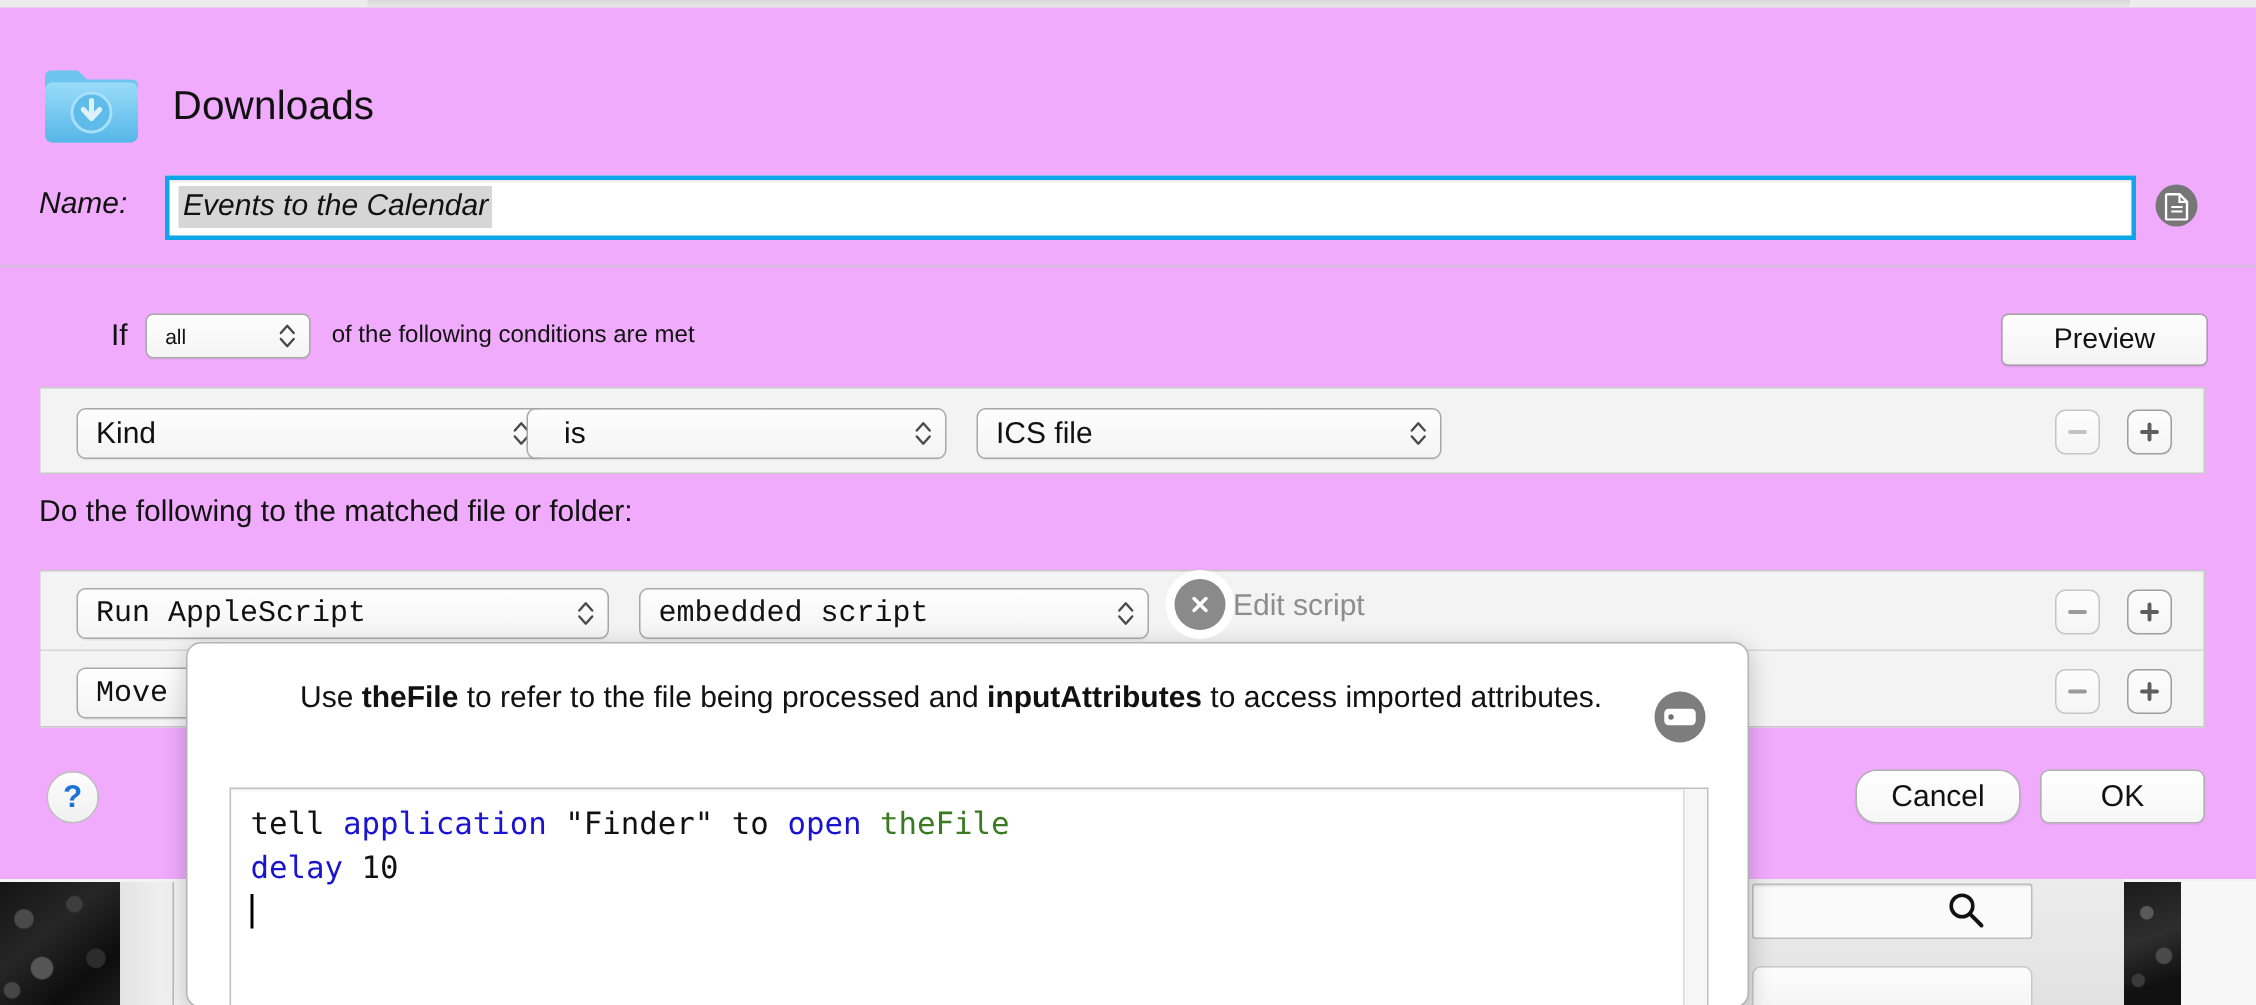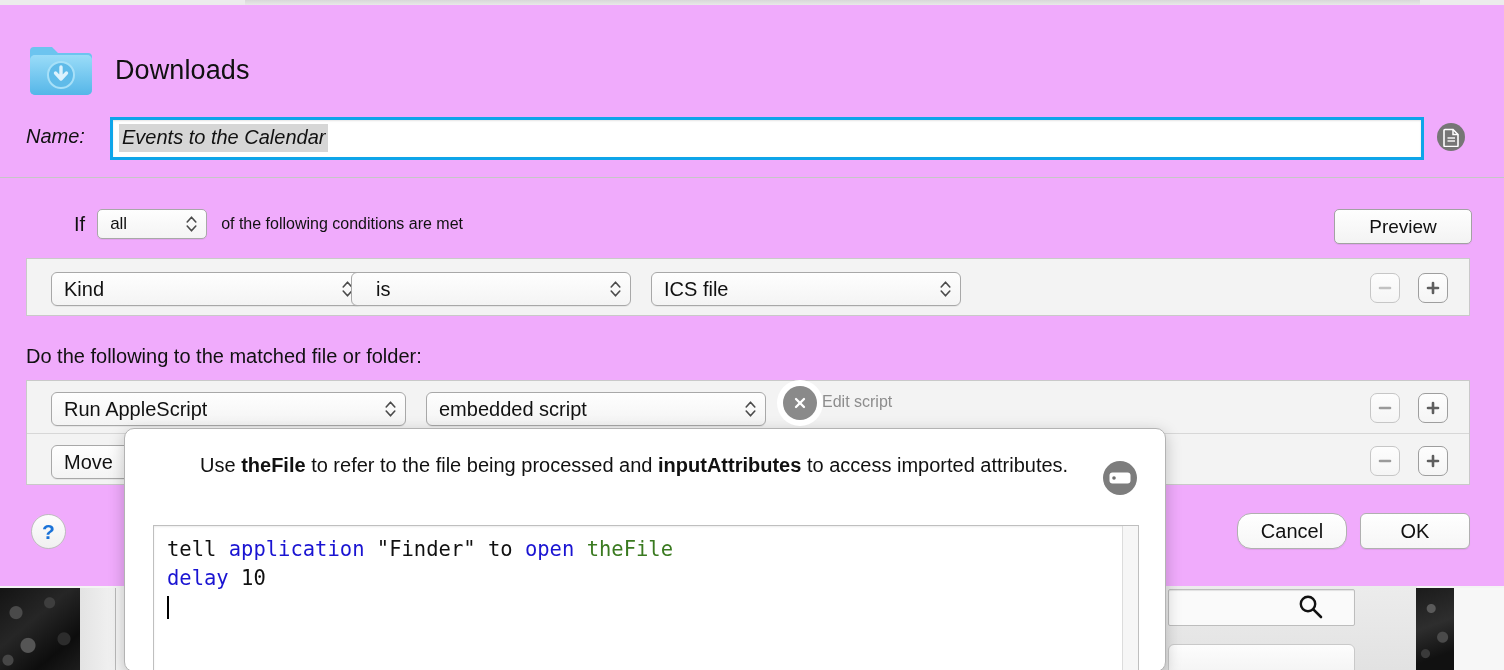--- a/index.html
+++ b/index.html
@@ -122,37 +122,37 @@
     border: 1px solid #a8a8a8; border-radius: 6px;
     display: flex; align-items: center;
     font-size: 20px; color: #111;
     box-shadow: 0 1px 0 rgba(0,0,0,.05);
   }
   .popup .lbl { padding-left: 12px; white-space: nowrap; overflow: hidden; }
   .popup .chev {
     position: absolute; right: 9px; top: 50%; transform: translateY(-50%);
     width: 11px; height: 18px;
   }
-  .popup.small { height: 30px; border-radius: 5px; font-size: 17px; }
+  .popup.small { height: 30px; border-radius: 5px; font-size: 14px; }
 
   .rule-box {
     position: absolute; box-sizing: border-box;
     background: #f3f3f3; border: 1px solid #c9c9c9;
   }
   .rule-row { position: absolute; left: 0; width: 100%; }
 
   .pm-btn {
     position: absolute; width: 30px; height: 30px; box-sizing: border-box;
     border: 1px solid #c6c6c6; border-radius: 7px;
     background: linear-gradient(to bottom, #fdfdfd, #f5f5f5);
     display: flex; align-items: center; justify-content: center;
   }
   .pm-btn.strong { border-color: #9e9e9e; }
 
-  .do-label { position: absolute; left: 26px; top: 340px; font-size: 20px; color: #111; }
+  .do-label { position: absolute; left: 26px; top: 325px; font-size: 20px; color: #111; }
 
   .help-btn {
     position: absolute; left: 31px; top: 509px; width: 33px; height: 33px;
     border-radius: 50%; background: linear-gradient(to bottom,#fdfdfd,#f0f0f0);
     border: 1px solid #bdbdbd; display: flex; align-items: center; justify-content: center;
     font-size: 21px; color: #1a72d8; font-weight: bold;
   }
   .dlg-btn {
     position: absolute; top: 508px; height: 36px; box-sizing: border-box;
     background: linear-gradient(to bottom, #ffffff, #f6f6f6);
@@ -207,21 +207,21 @@
   }
   .close-btn {
     position: absolute; left: 783px; top: 386px; width: 34px; height: 34px;
     border-radius: 50%; background: #8a8a8a;
     display: flex; align-items: center; justify-content: center;
     box-shadow: 0 0 0 6px #fff, 0 2px 5px rgba(0,0,0,.18);
     z-index: 30;
   }
   .edit-script-label {
     position: absolute; left: 822px; top: 393px;
-    font-size: 16px; color: #8d8d8d;
+    font-size: 20px; color: #8d8d8d;
   }
 </style>
 </head>
 <body>
 
 <div id="root">
 
   <div class="bg-strip-top"></div>
   <div class="bg-bottom"></div>
   <div class="bg-photo-left"></div>
@@ -329,21 +329,21 @@
           <svg width="14" height="14" viewBox="0 0 14 14">
             <line x1="2" y1="7" x2="12" y2="7" stroke="#5e5e5e" stroke-width="2.6" stroke-linecap="round"></line>
             <line x1="7" y1="2" x2="7" y2="12" stroke="#5e5e5e" stroke-width="2.6" stroke-linecap="round"></line>
           </svg>
         </div>
       </div>
     </div>
 
     <div class="do-label">Do the following to the matched file or folder:</div>
 
-    <div class="rule-box" style="left:26px; top:375px; width:1444px; height:105px;">
+    <div class="rule-box" style="left:26px; top:375px; width:1444px; height:105px;font-family:Liberation Mono, monospace;">
 
       <div class="rule-row" style="top:0; height:52px;">
         <div class="popup" style="position:absolute; left:24px; top:11px; width:355px;">
           <span class="lbl">Run AppleScript</span>
           <span class="chev">
             <svg width="11" height="18" viewBox="0 0 11 18">
               <path d="M1.2 7 L5.5 2.2 L9.8 7" fill="none" stroke="#4a4a4a" stroke-width="1.6" stroke-linecap="round" stroke-linejoin="round"></path>
               <path d="M1.2 11 L5.5 15.8 L9.8 11" fill="none" stroke="#4a4a4a" stroke-width="1.6" stroke-linecap="round" stroke-linejoin="round"></path>
             </svg>
           </span>

